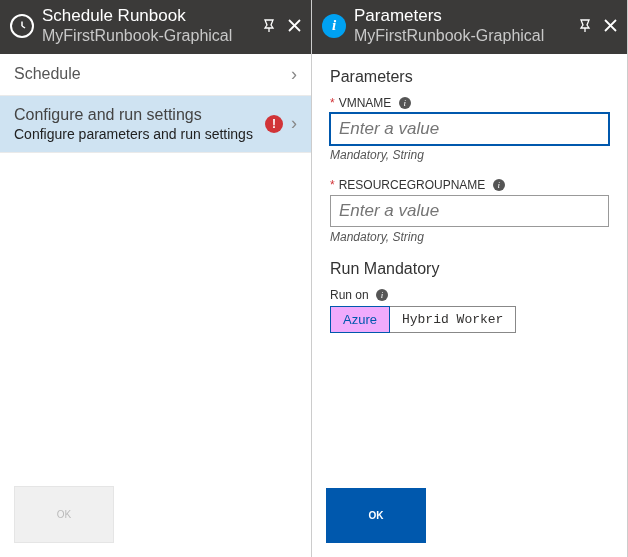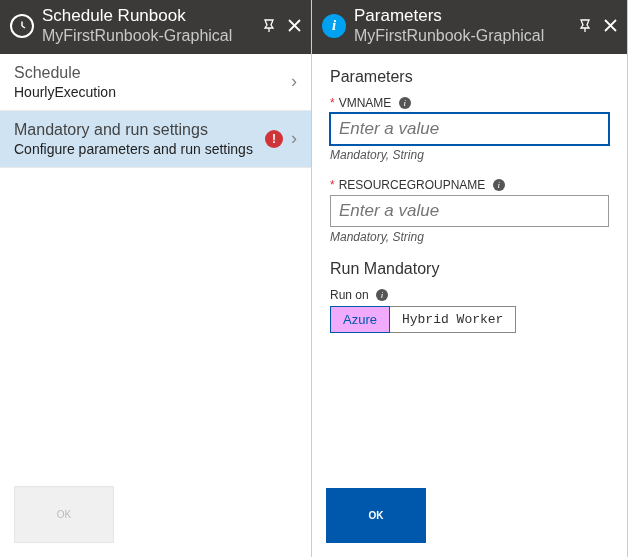--- a/index.html
+++ b/index.html
@@ -233,27 +233,26 @@
               <line x1="12" y1="1" x2="1" y2="12" stroke="#fff" stroke-width="1.8"></line>
             </svg>
           </span>
       </div>
     </div>
 
     <div class="blade-body">
       <div class="row">
         <div class="row-text">
           <div class="row-label">Schedule</div>
-          <div class="row-value">HourlyExecution</div>
         </div>
         <div class="chevron">›</div>
       </div>
       <div class="row selected">
         <div class="row-text">
-          <div class="row-label">Mandatory and run settings</div>
+          <div class="row-label">Configure and run settings</div>
           <div class="row-value">Configure parameters and run settings</div>
         </div>
         <div class="error-badge">!</div>
         <div class="chevron">›</div>
       </div>
     </div>
 
     <div class="blade-footer">
       <button class="btn btn-disabled">OK</button>
     </div>

